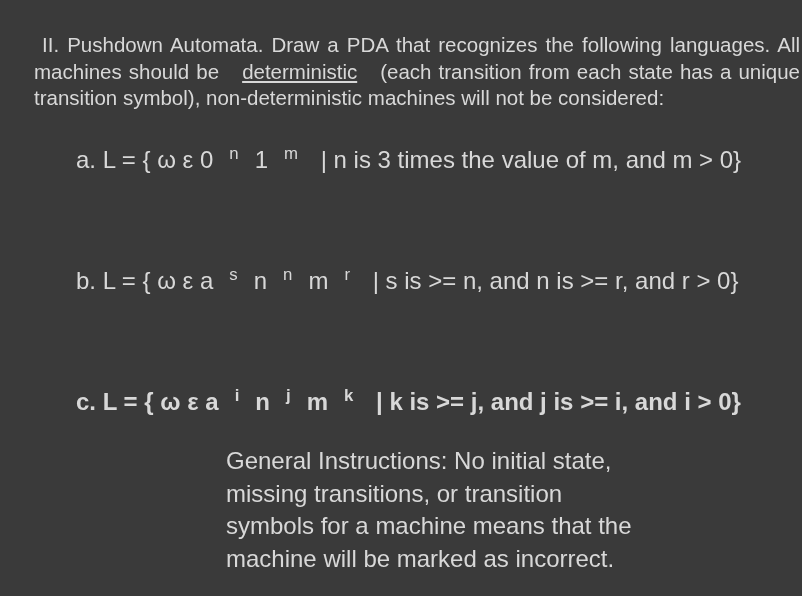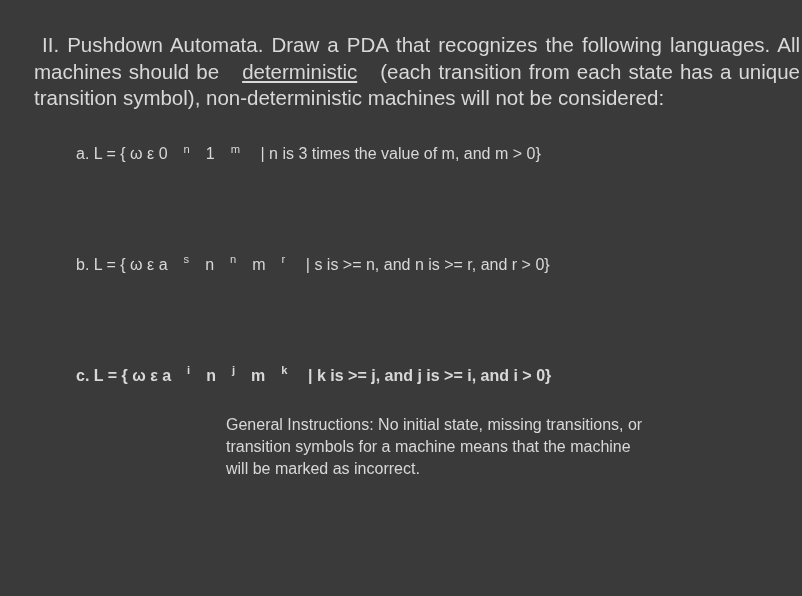--- a/index.html
+++ b/index.html
@@ -19,31 +19,31 @@
     .header {
       font-size: 20.5px;
       line-height: 1.3;
       text-align: justify;
       margin-bottom: 32px;
     }
     .underline {
       text-decoration: underline;
     }
     .item {
-      font-size: 16px;
+      font-size: 24px;
       margin-left: 42px;
       margin-bottom: 90px;
       line-height: 1.3;
     }
     .item-c {
       margin-bottom: 28px;
       font-weight: bold;
     }
     .instructions {
-      font-size: 16px;
+      font-size: 24px;
       margin-left: 200px;
       line-height: 1.35;
       max-width: 430px;
     }
     sup {
       font-size: 0.7em;
       vertical-align: super;
       line-height: 0;
     }
   </style>

